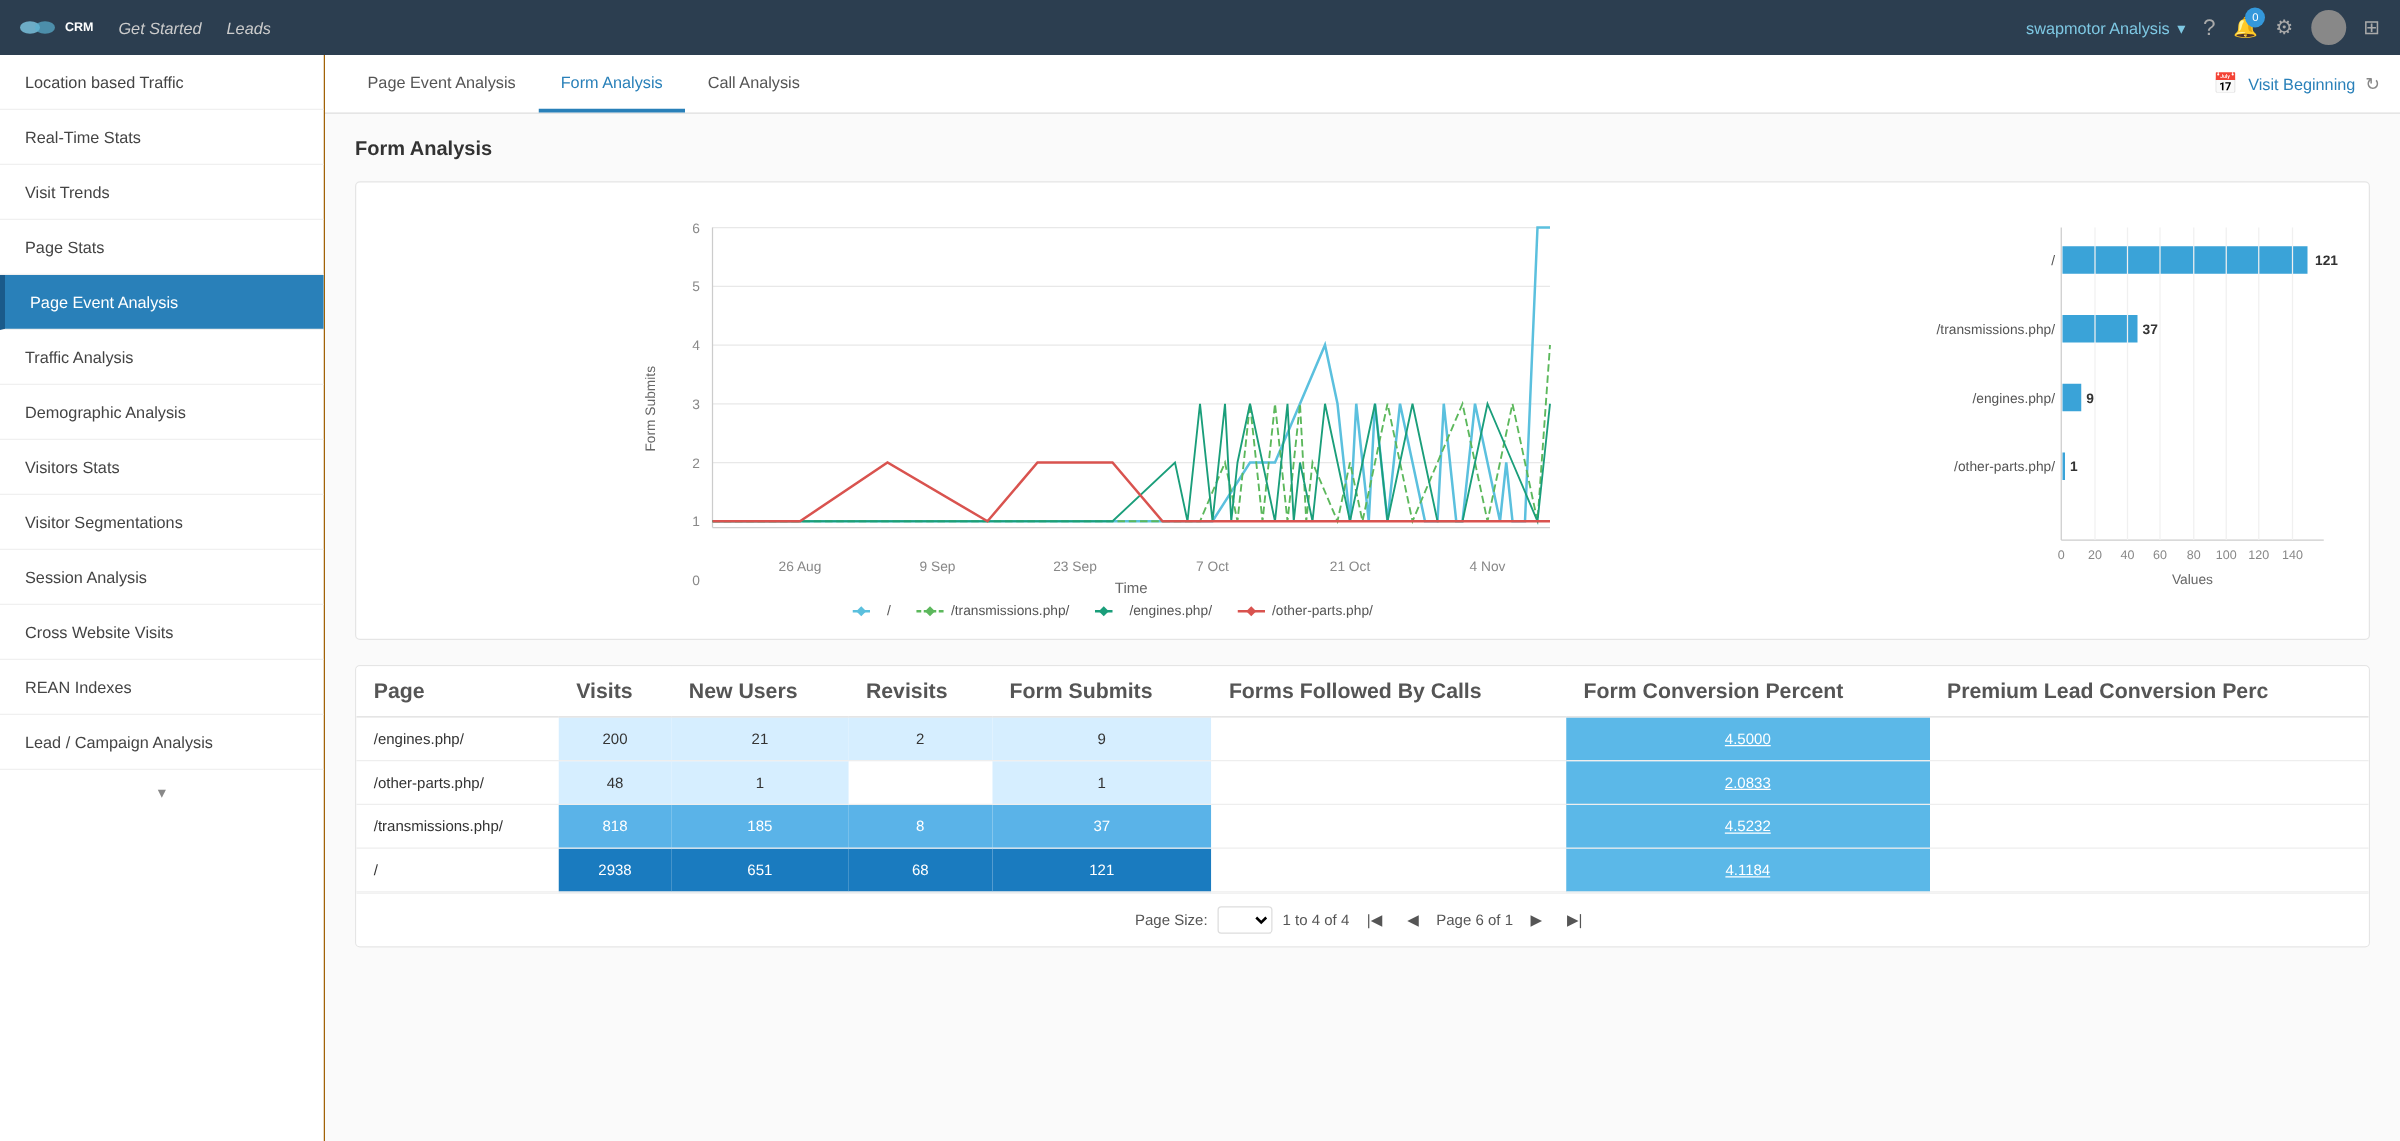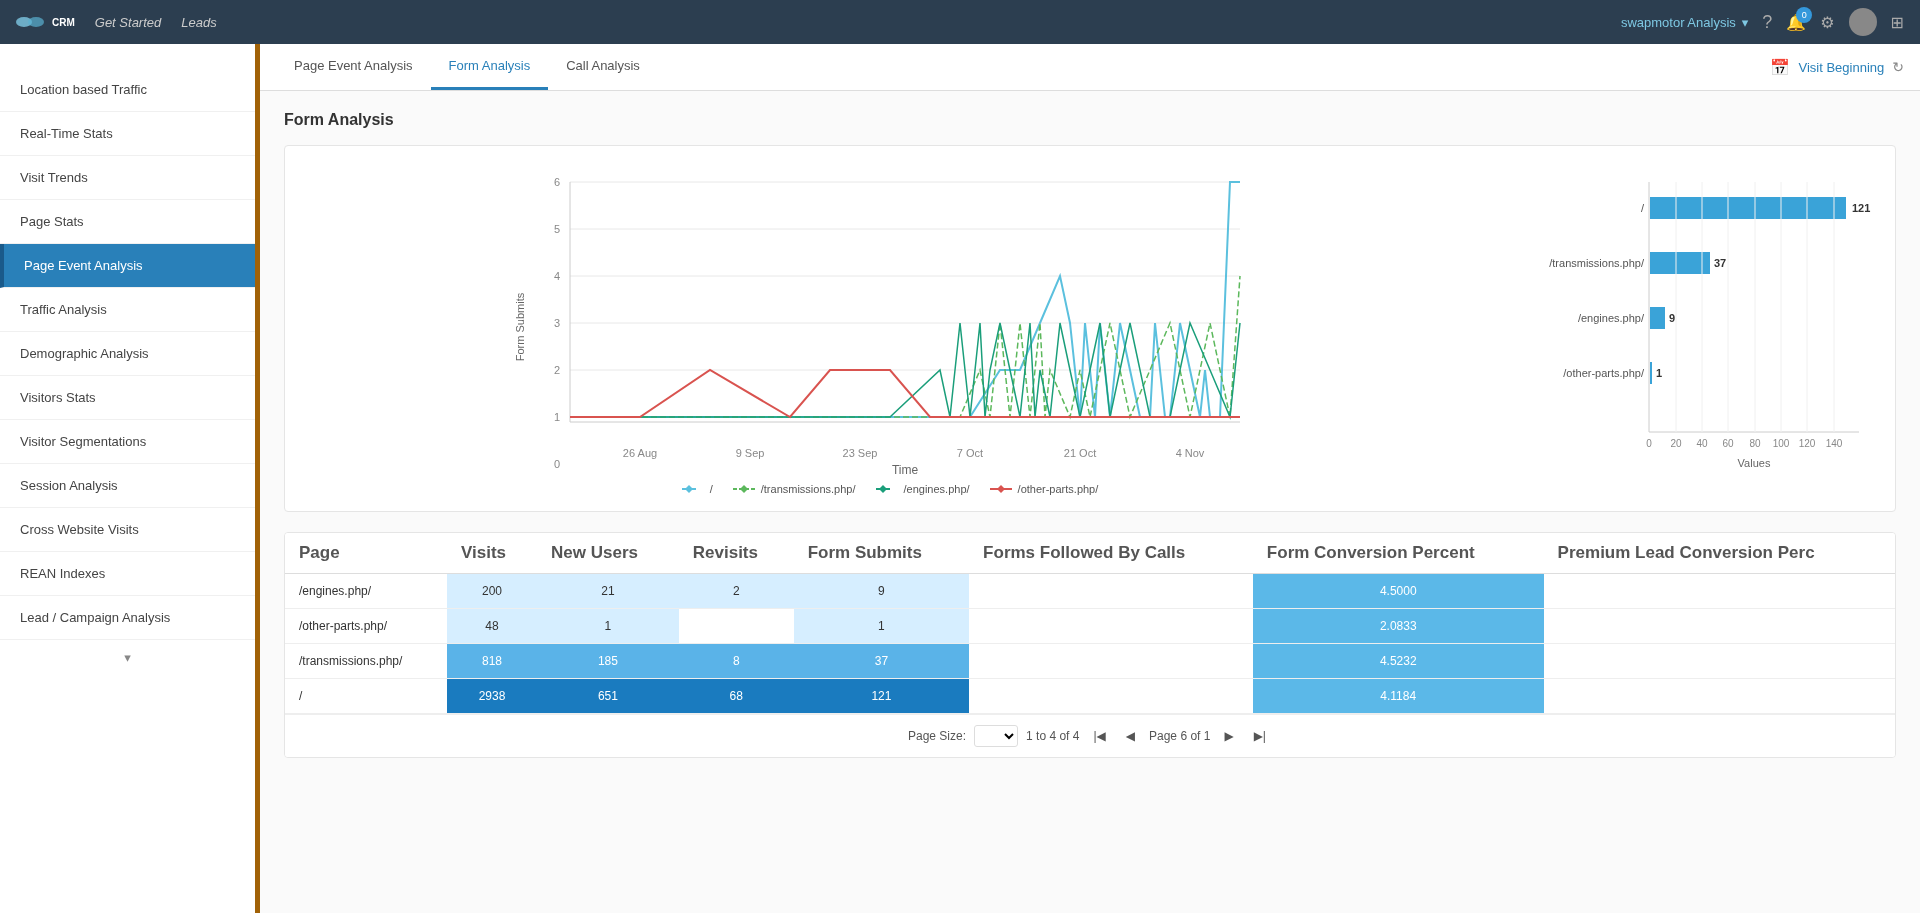--- a/index.html
+++ b/index.html
@@ -29,23 +29,23 @@
     }
     .avatar { width: 28px; height: 28px; border-radius: 50%; background: #888; }
 
     
     .layout { display: flex; height: calc(100vh - 44px); }
 
     
     .sidebar {
       width: 260px; min-width: 260px;
       background: #fff;
-      border-right: 5px solid #a16207;
+      border-right: 1px solid #a16207;
       overflow-y: auto;
-      padding-top: 24px;
+      padding-top: 0;
     }
     .sidebar-item {
       padding: 14px 20px;
       cursor: pointer;
       border-bottom: 1px solid #f0f0f0;
       color: #444;
       font-size: 13px;
     }
     .sidebar-item.active {
       background: #2980b9;
@@ -122,21 +122,21 @@
     .data-table td {
       padding: 10px 14px;
       font-size: 12px;
       border-bottom: 1px solid #eee;
       text-align: center;
     }
     .data-table td:first-child { text-align: left; color: #333; }
     .cell-light { background: #d6eeff; color: #333; }
     .cell-mid { background: #5ab3e8; color: #fff; }
     .cell-dark { background: #1a7bbf; color: #fff; }
-    .cell-conv { background: #5bb8e8; color: #fff; }
+    .cell-conv { background: #5bb8e8; color: #fff; text-decoration: underline; }
     .cell-empty { background: #fff; }
 
     
     .pagination {
       display: flex; align-items: center; justify-content: center;
       padding: 10px 16px; gap: 8px; background: #fff; border-top: 1px solid #eee;
       font-size: 12px; color: #555;
     }
     .pagination-btn { cursor: pointer; color: #555; padding: 2px 6px; border-radius: 2px; }
     .page-size-select { border: 1px solid #ddd; border-radius: 3px; padding: 2px 16px 2px 6px; font-size: 12px; background: #fff; cursor: pointer; }

